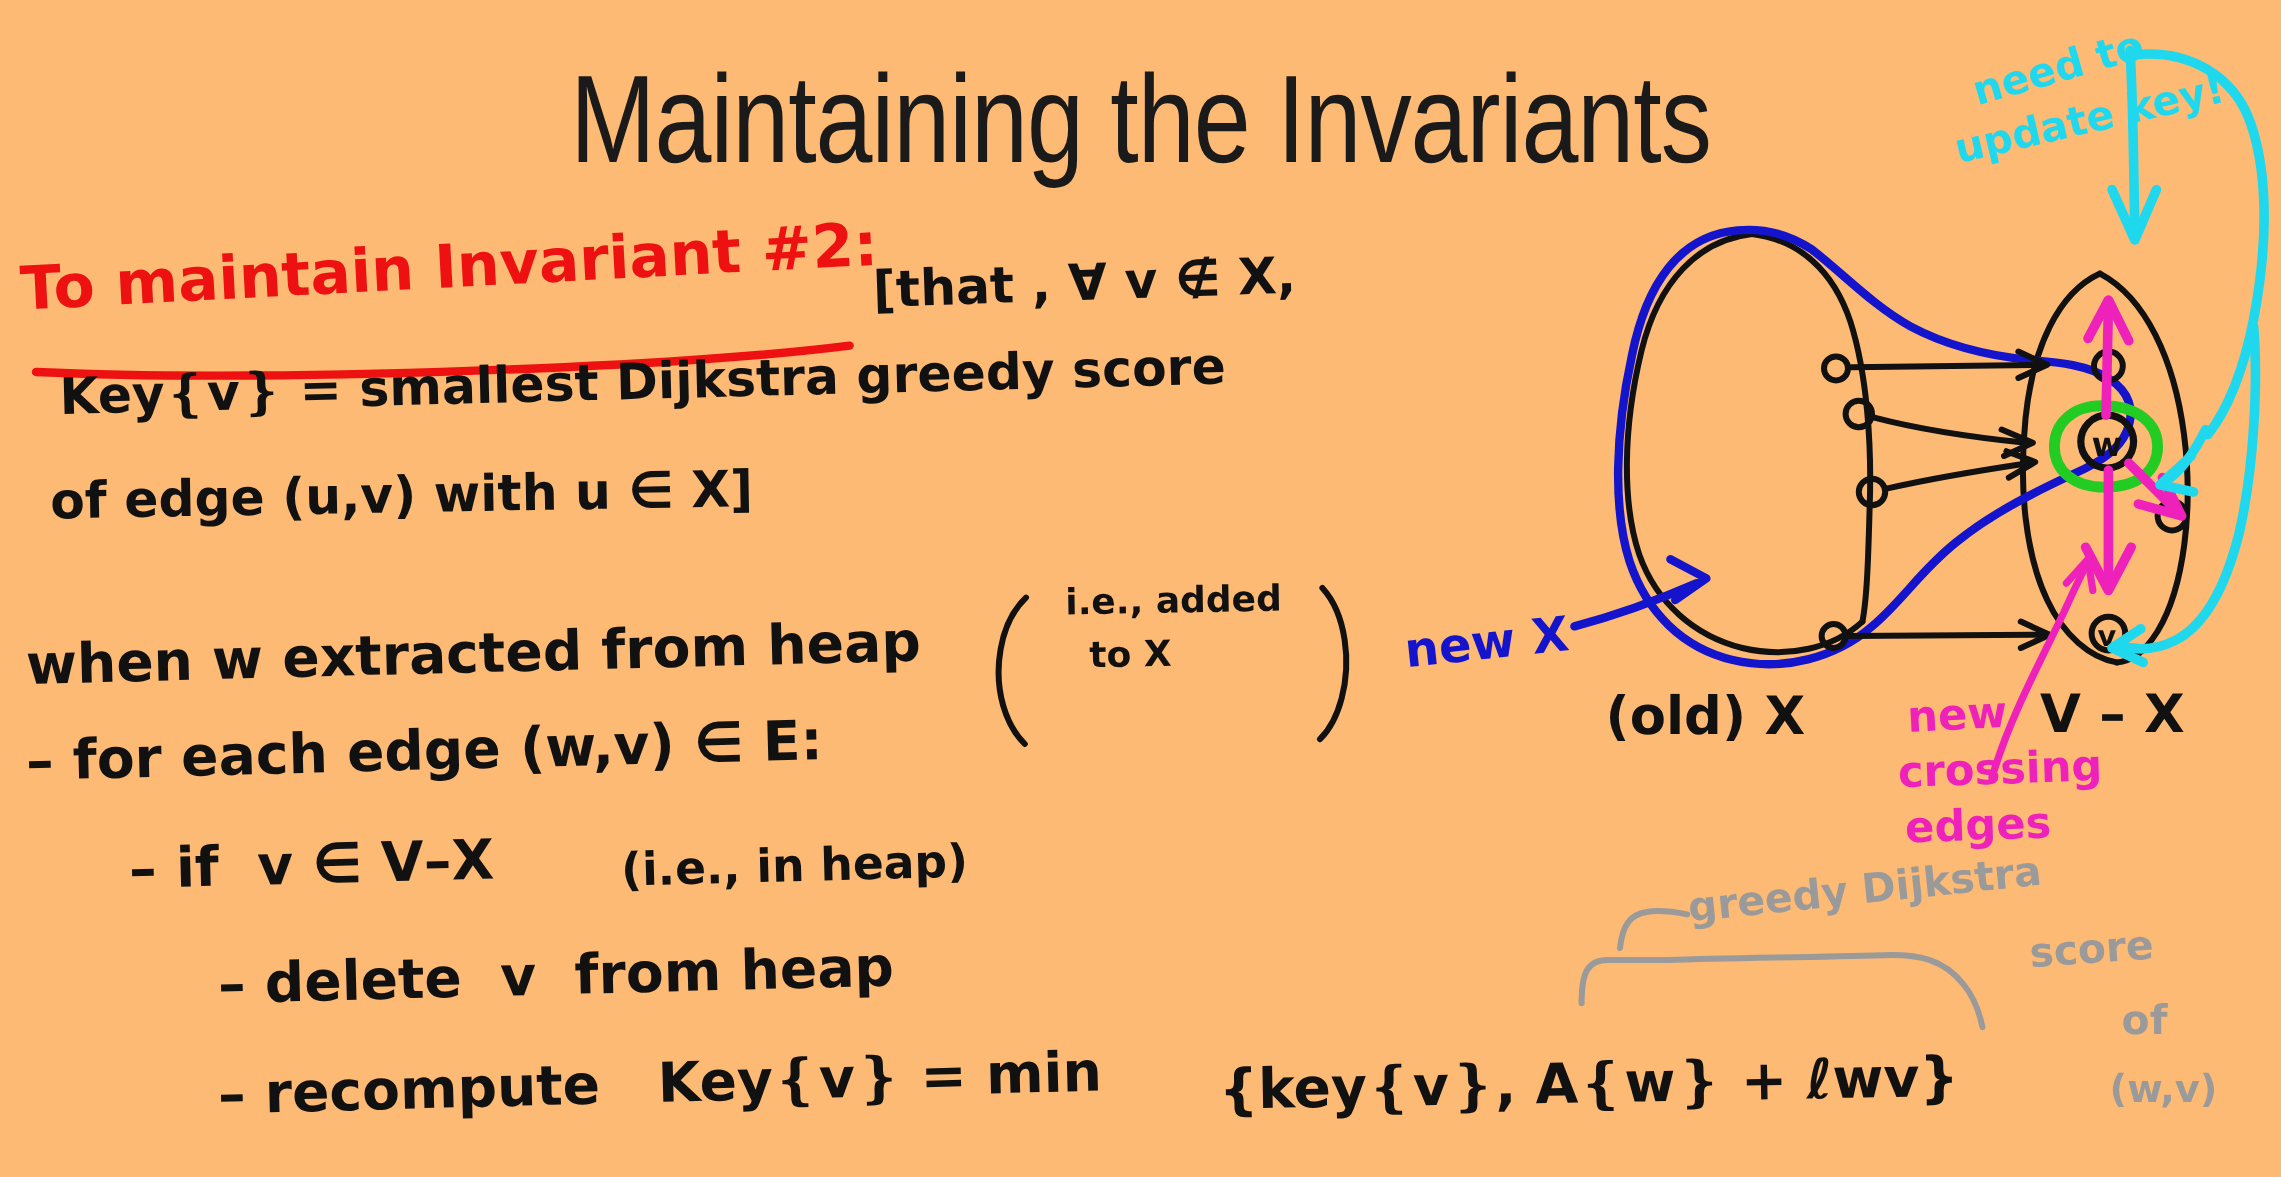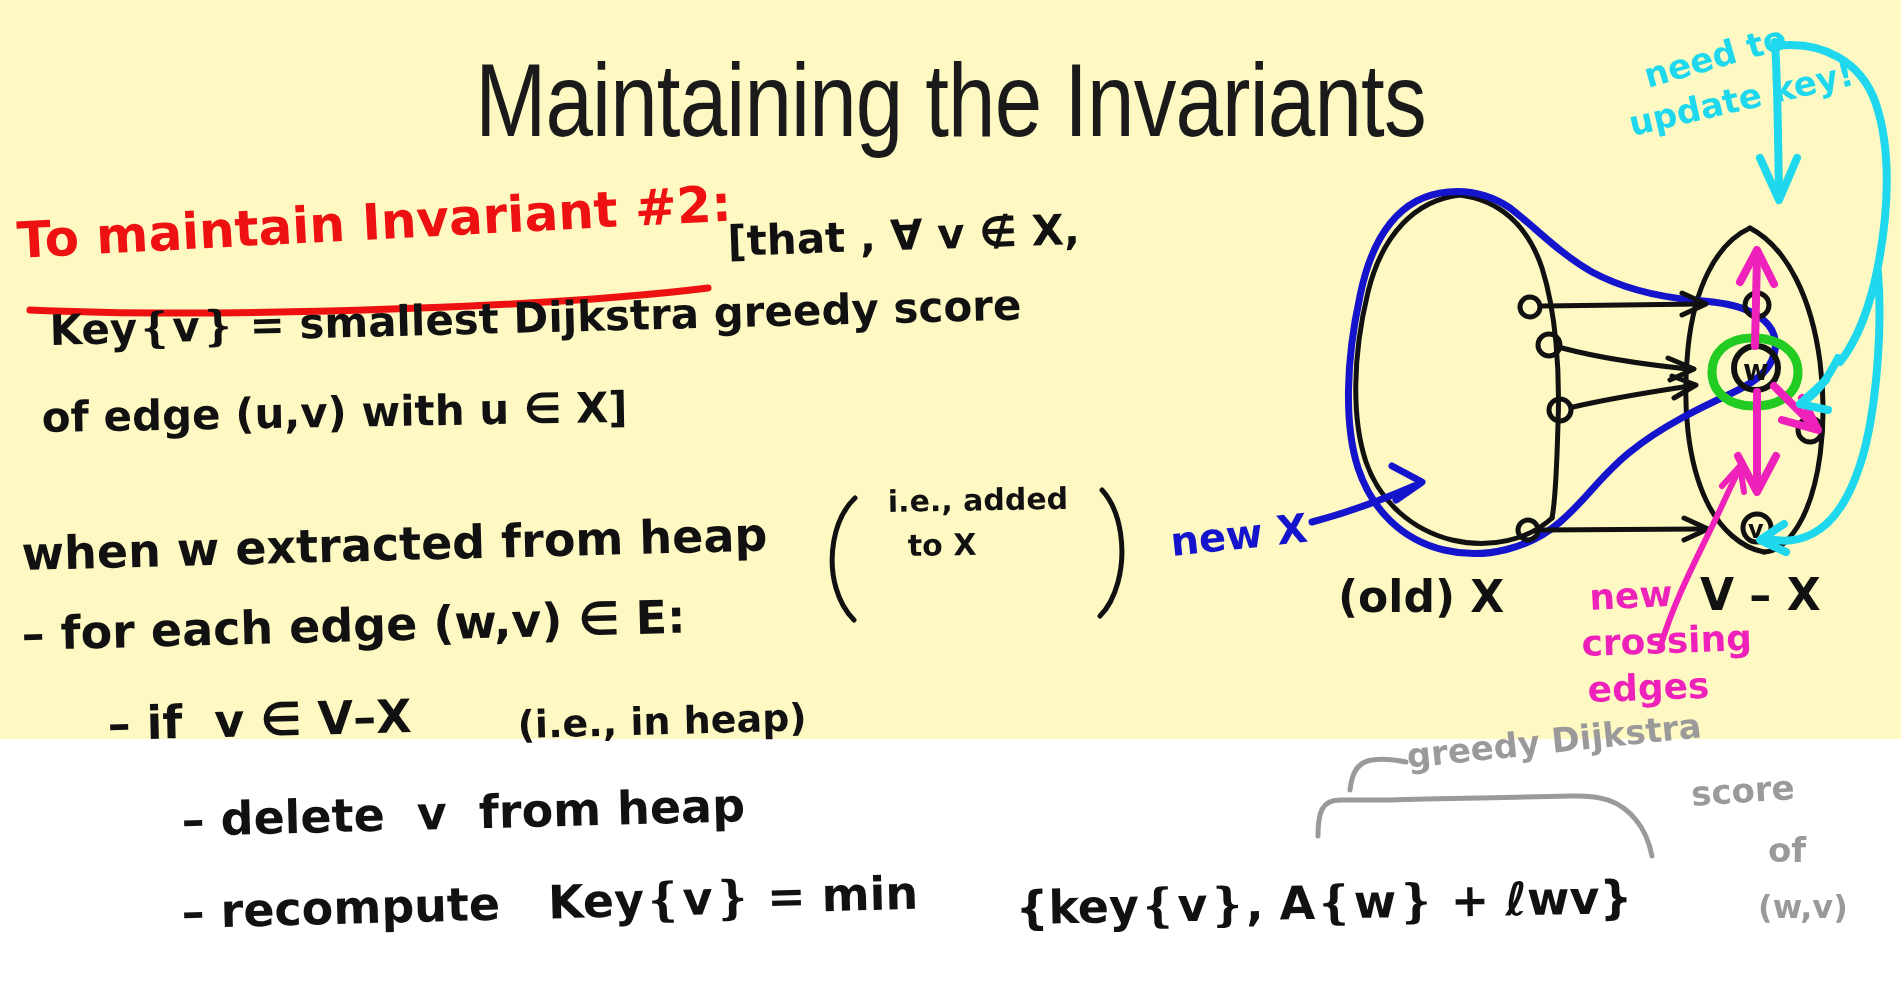--- a/index.html
+++ b/index.html
@@ -11,22 +11,22 @@
   body {
     font-family: "Liberation Sans", sans-serif;
     width: 1901px;
     height: 981px;
     overflow: hidden;
     position: relative;
   }
   #slide {
     position: relative;
     width: 1901px;
-    height: 739px;
-    background: #fef9c3;
+    height: 981px;
+    background: #fdba74;
   }
   #slide-title {
     position: absolute;
     left: 0;
     top: 48px;
     width: 1901px;
     text-align: center;
     font-family: "Liberation Sans Narrow", "Liberation Sans", sans-serif;
     font-size: 104px;
     font-weight: 400;

